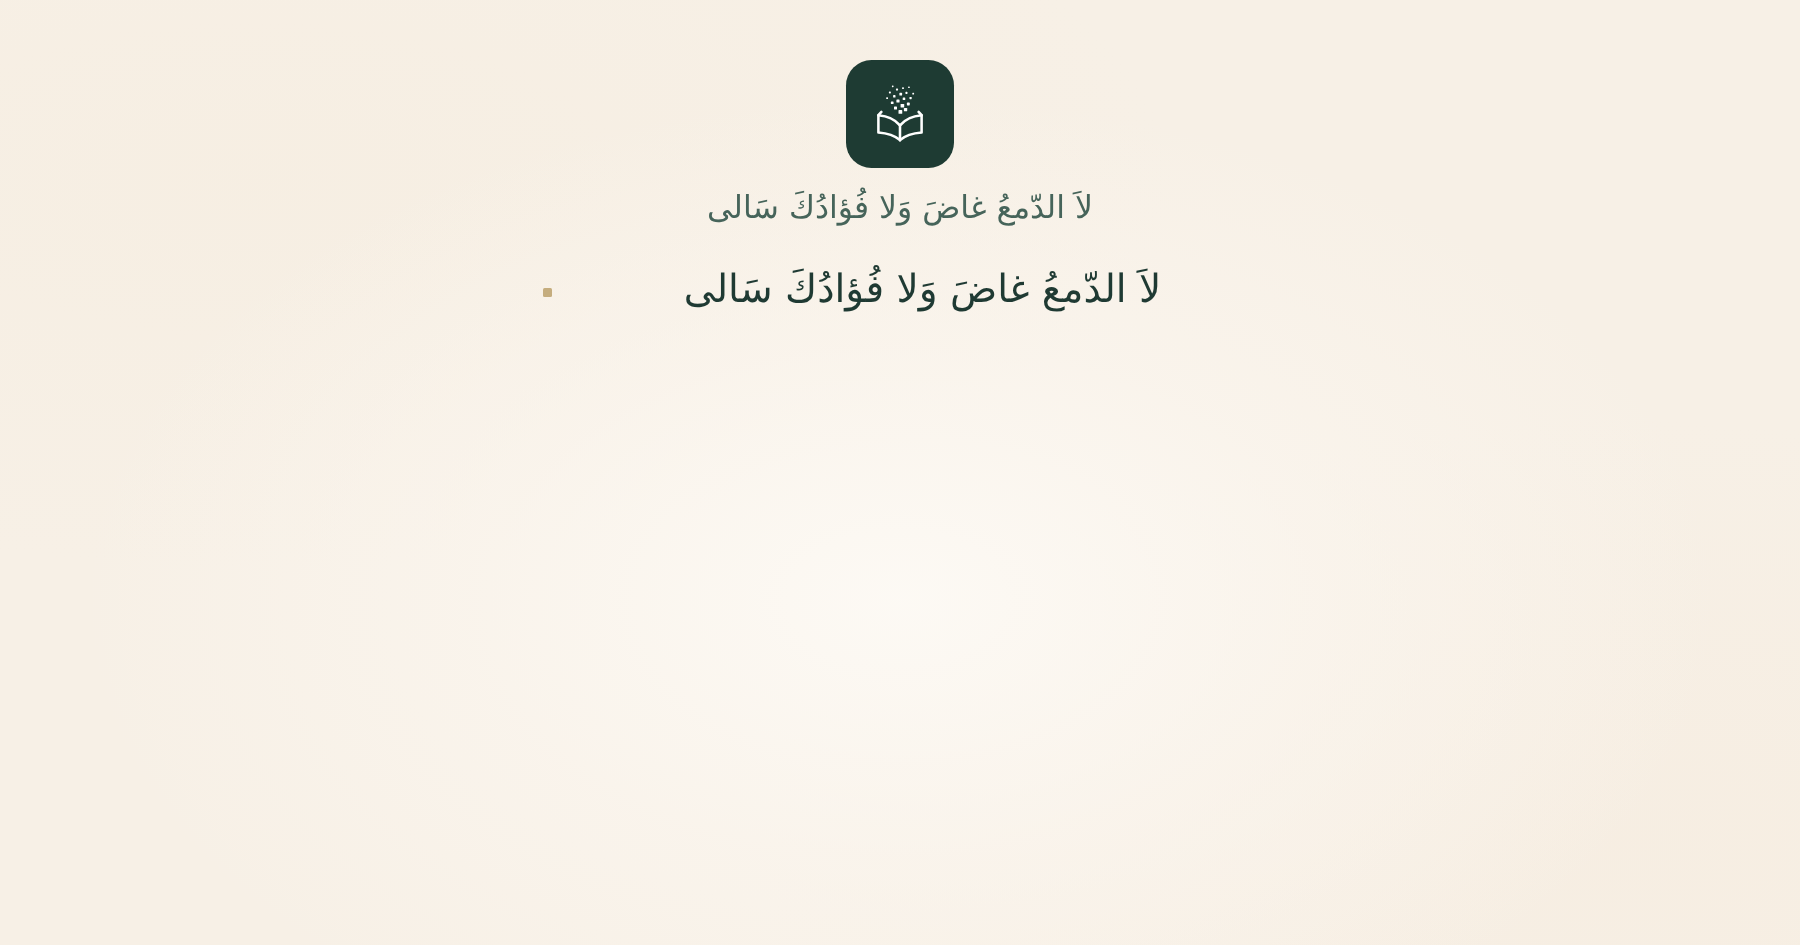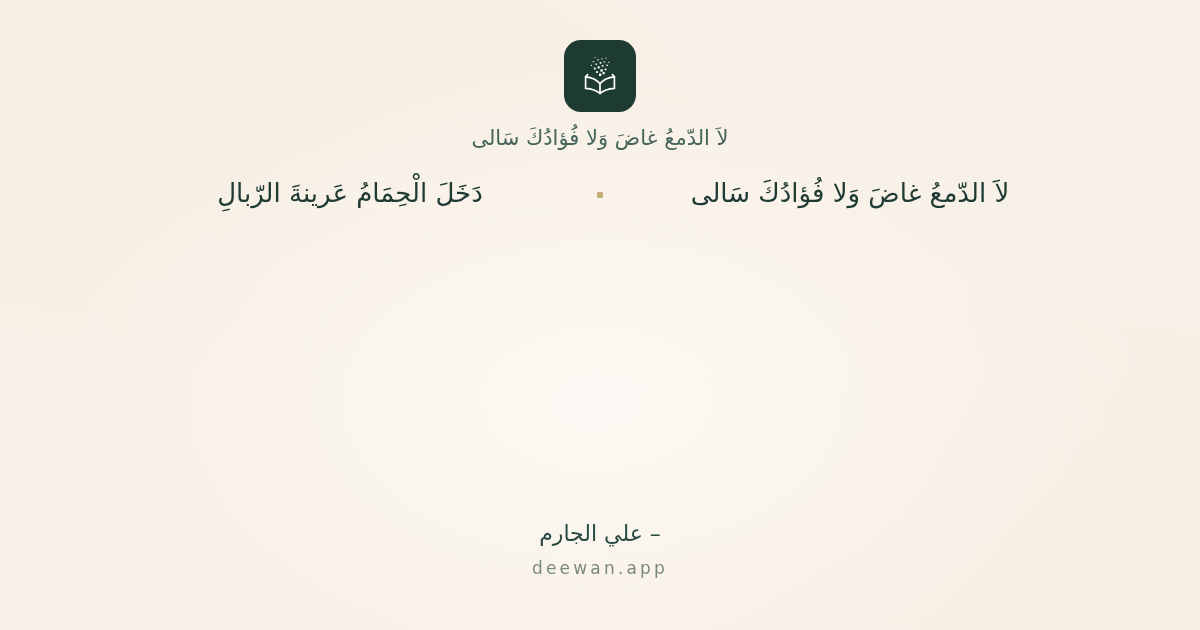--- a/index.html
+++ b/index.html
@@ -218,22 +218,17 @@
 
     </div>
 
     <div class="subtitle">لاَ الدّمعُ غاضَ وَلا فُؤادُكَ سَالى</div>
 
     <div class="verse-row">
       <div class="hemistich first">لاَ الدّمعُ غاضَ وَلا فُؤادُكَ سَالى</div>
 
       <div class="verse-dot"></div>
 
-      <div class="hemistich second">دَخَلَ الْحِمَامُ عَرينةَ الرّبالِ</div>
     </div>
 
-    <div class="footer">
-      <div class="poet">– علي الجارم</div>
-      <div class="site">deewan.app</div>
-    </div>
 
   </div>
 </div>
 
 </body></html>

